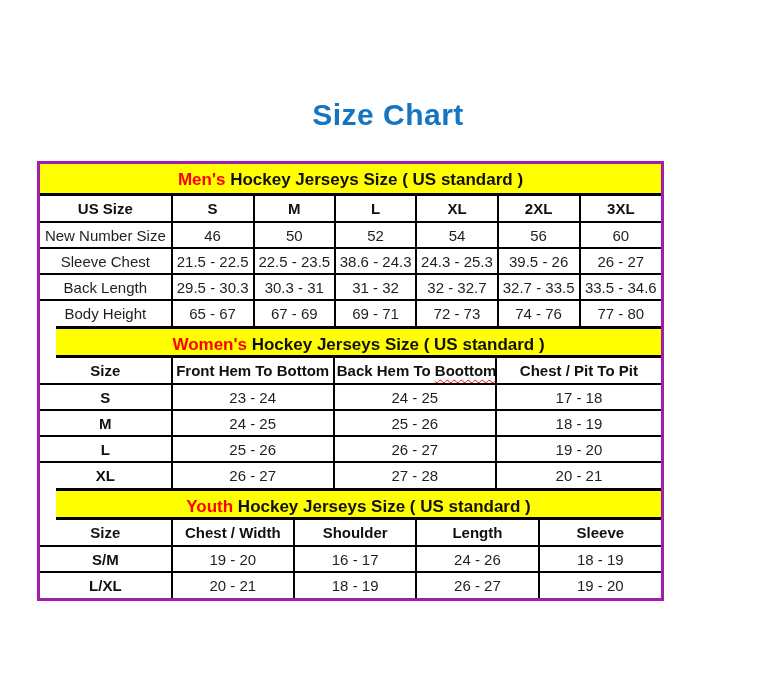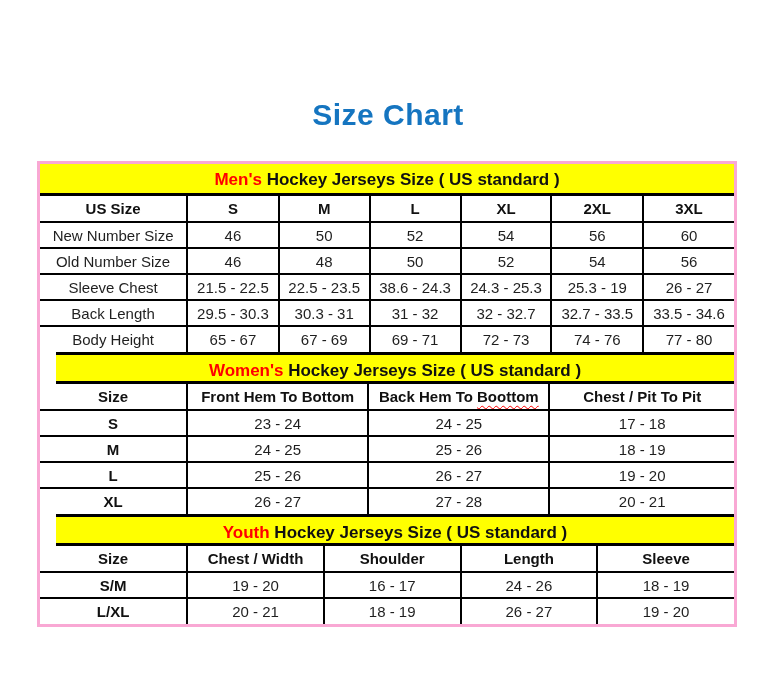--- a/index.html
+++ b/index.html
@@ -8,22 +8,22 @@
     width: 776px; height: 692px; background: #ffffff; overflow: hidden;
     font-family: "Liberation Sans", "DejaVu Sans", sans-serif;
     color: #1a1a1a; position: relative;
   }
   .title {
     margin: 0; padding-top: 97px; text-align: center;
     font-size: 30px; line-height: 36px; font-weight: bold;
     color: #1575C0; letter-spacing: 0.5px;
   }
   .chart {
-    width: 700px; margin: 28px 0 0 37px;
-    border: 3px solid #f9a8d4;
+    width: 627px; margin: 28px 0 0 37px;
+    border: 3px solid #a21caf;
   }
   .band {
     background: #FFFF00; height: 32px; line-height: 32px;
     text-align: center; font-weight: bold; font-size: 17px;
     color: #111111; border-bottom: 3px solid #000000;
   }
   .band + table { width: 100%; padding-left: 34px; }
   .band.mid { border-top: 3px solid #000000; margin-left: 16px; }
   .band .accent { color: #FF0000; }
   table {
@@ -81,35 +81,26 @@
       <tr>
         <td>New Number Size</td>
         <td>46</td>
         <td>50</td>
         <td>52</td>
         <td>54</td>
         <td>56</td>
         <td>60</td>
       </tr>
       <tr>
-        <td>Old Number Size</td>
-        <td>46</td>
-        <td>48</td>
-        <td>50</td>
-        <td>52</td>
-        <td>54</td>
-        <td>56</td>
-      </tr>
-      <tr>
         <td>Sleeve Chest</td>
         <td>21.5 - 22.5</td>
         <td>22.5 - 23.5</td>
         <td>38.6 - 24.3</td>
         <td>24.3 - 25.3</td>
-        <td>25.3 - 19</td>
+        <td>39.5 - 26</td>
         <td>26 - 27</td>
       </tr>
       <tr>
         <td>Back Length</td>
         <td>29.5 - 30.3</td>
         <td>30.3 - 31</td>
         <td>31 - 32</td>
         <td>32 - 32.7</td>
         <td>32.7 - 33.5</td>
         <td>33.5 - 34.6</td>

